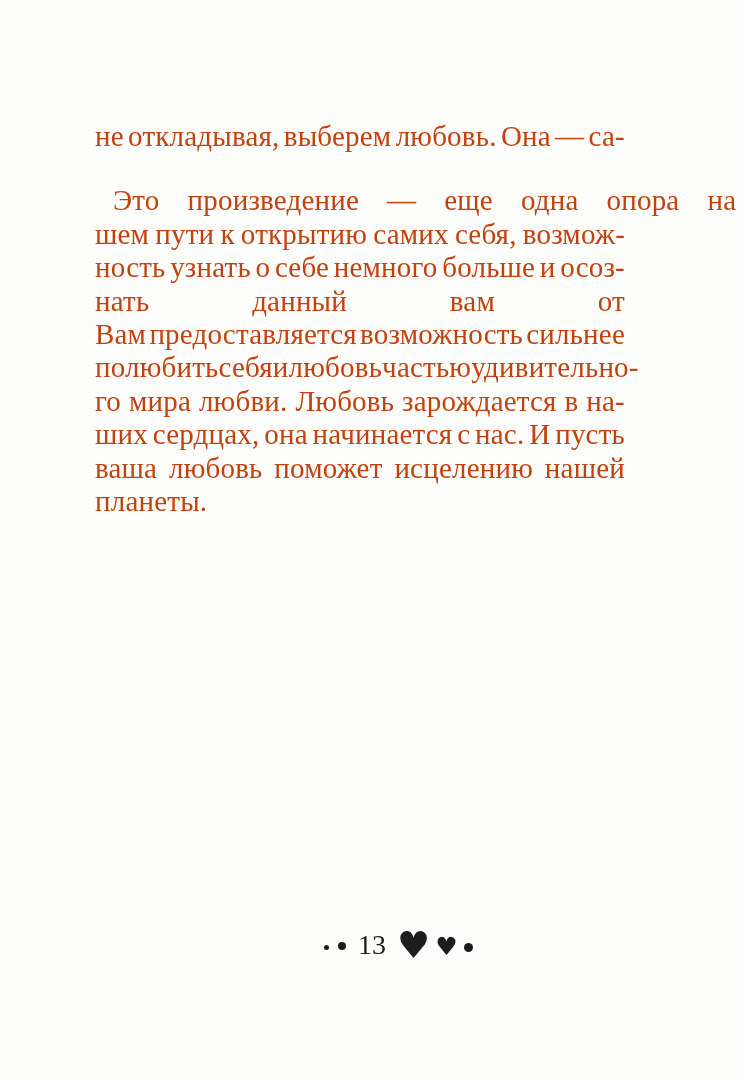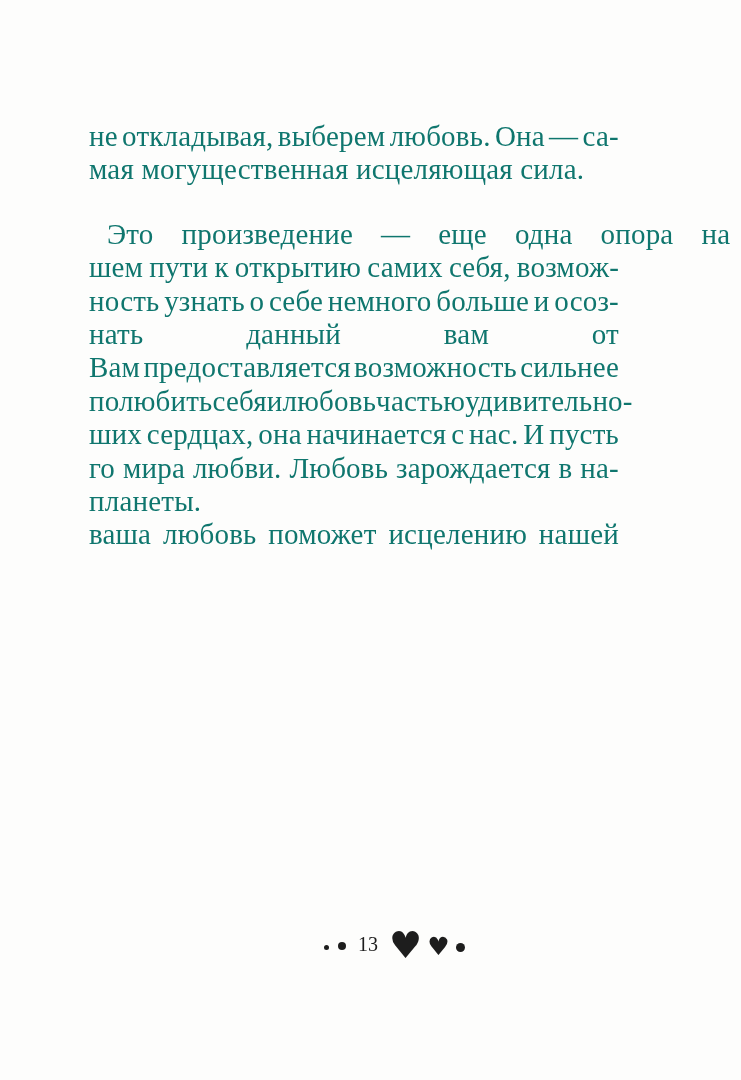--- a/index.html
+++ b/index.html
@@ -9,22 +9,22 @@
     overflow: hidden;
     position: relative;
     font-family: "Liberation Serif", serif;
   }
   .page {
     position: absolute; inset: 0;
     background: #fdfdfc;
   }
   .text-block {
     position: absolute;
-    left: 89px; top: 120px; width: 530px;
-    color: #0f766e;
+    left: 95px; top: 120px; width: 530px;
+    color: #c2410c;
     font-size: 29px;
     line-height: 33.4px;
     letter-spacing: 0.2px;
   }
   .para { margin: 0; }
   .para2 { margin-top: 31px; }
   .line { white-space: nowrap; }
   
   .jline { display: flex; justify-content: space-between; }
   .indent { padding-left: 18px; gap: 28px; }
@@ -37,21 +37,21 @@
   .dot {
     background: #1d1d1d; border-radius: 50%;
     display: inline-block; flex: 0 0 auto;
   }
   .dot-sm  { width: 5px; height: 5px; margin-top: 6px; }
   .dot-md  { width: 8px; height: 8px; margin-left: 9px; margin-top: 4px; }
   .dot-end { width: 9px; height: 9px; margin-left: 6px; margin-top: 6px; }
   .pagenum {
     margin-left: 12px;
     font-family: "Liberation Serif", serif;
-    font-size: 20px; line-height: 27px;
+    font-size: 28px; line-height: 27px;
     color: #1d1d1d;
   }
   .heart {
     font-family: "DejaVu Sans", sans-serif;
     line-height: 1; position: relative; flex: 0 0 auto;
   }
   .heart-lg { font-size: 37px; margin-left: 11px; top: 1px; }
   .heart-sm { font-size: 25px; margin-left: 5px; top: 2px; }
 </style>
 </head>
@@ -64,21 +64,20 @@
     <div class="para">
       <div class="line jline">
           <span>не</span>
           <span>откладывая,</span>
           <span>выберем</span>
           <span>любовь.</span>
           <span>Она</span>
           <span>—</span>
           <span>са-</span>
         </div>
-      <div class="line">мая могущественная исцеляющая сила.</div>
     </div>
 
     <div class="para para2">
       <div class="line jline indent">
           <span>Это</span>
           <span>произведение</span>
           <span>—</span>
           <span>еще</span>
           <span>одна</span>
           <span>опора</span>
@@ -118,46 +117,46 @@
         </div>
       <div class="line jline">
           <span>полюбить</span>
           <span>себя</span>
           <span>и</span>
           <span>любовь</span>
           <span>частью</span>
           <span>удивительно-</span>
         </div>
       <div class="line jline">
+          <span>го</span>
+          <span>мира</span>
+          <span>любви.</span>
+          <span>Любовь</span>
+          <span>зарождается</span>
+          <span>в</span>
+          <span>на-</span>
+        </div>
+      <div class="line jline">
           <span>ших</span>
           <span>сердцах,</span>
           <span>она</span>
           <span>начинается</span>
           <span>с</span>
           <span>нас.</span>
           <span>И</span>
           <span>пусть</span>
         </div>
       <div class="line jline">
-          <span>го</span>
-          <span>мира</span>
-          <span>любви.</span>
-          <span>Любовь</span>
-          <span>зарождается</span>
-          <span>в</span>
-          <span>на-</span>
-        </div>
-      <div class="line">планеты.</div>
-      <div class="line jline">
           <span>ваша</span>
           <span>любовь</span>
           <span>поможет</span>
           <span>исцелению</span>
           <span>нашей</span>
         </div>
+      <div class="line">планеты.</div>
     </div>
 
   </main>
 
   <footer class="footer">
     <span class="dot dot-sm"></span>
     <span class="dot dot-md"></span>
     <span class="pagenum">13</span>
     <span class="heart heart-lg">♥</span>
     <span class="heart heart-sm">♥</span>

